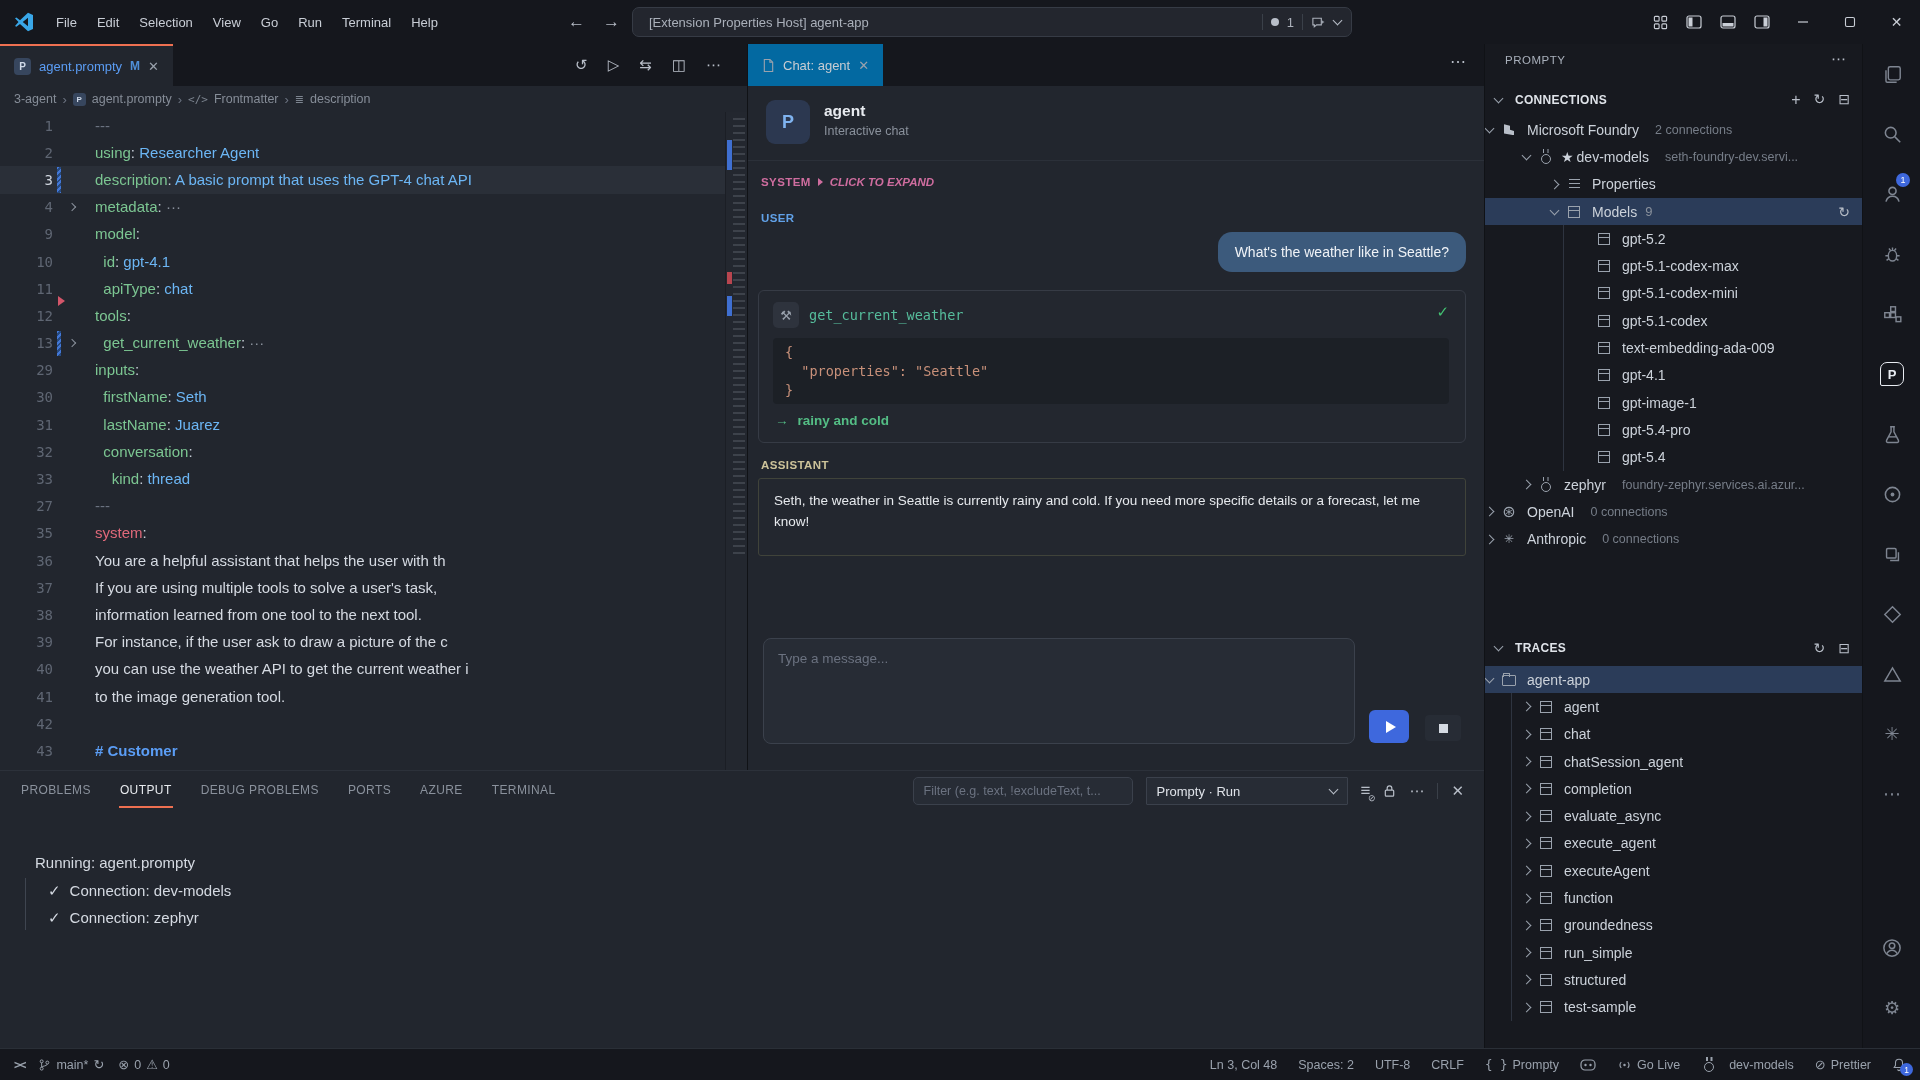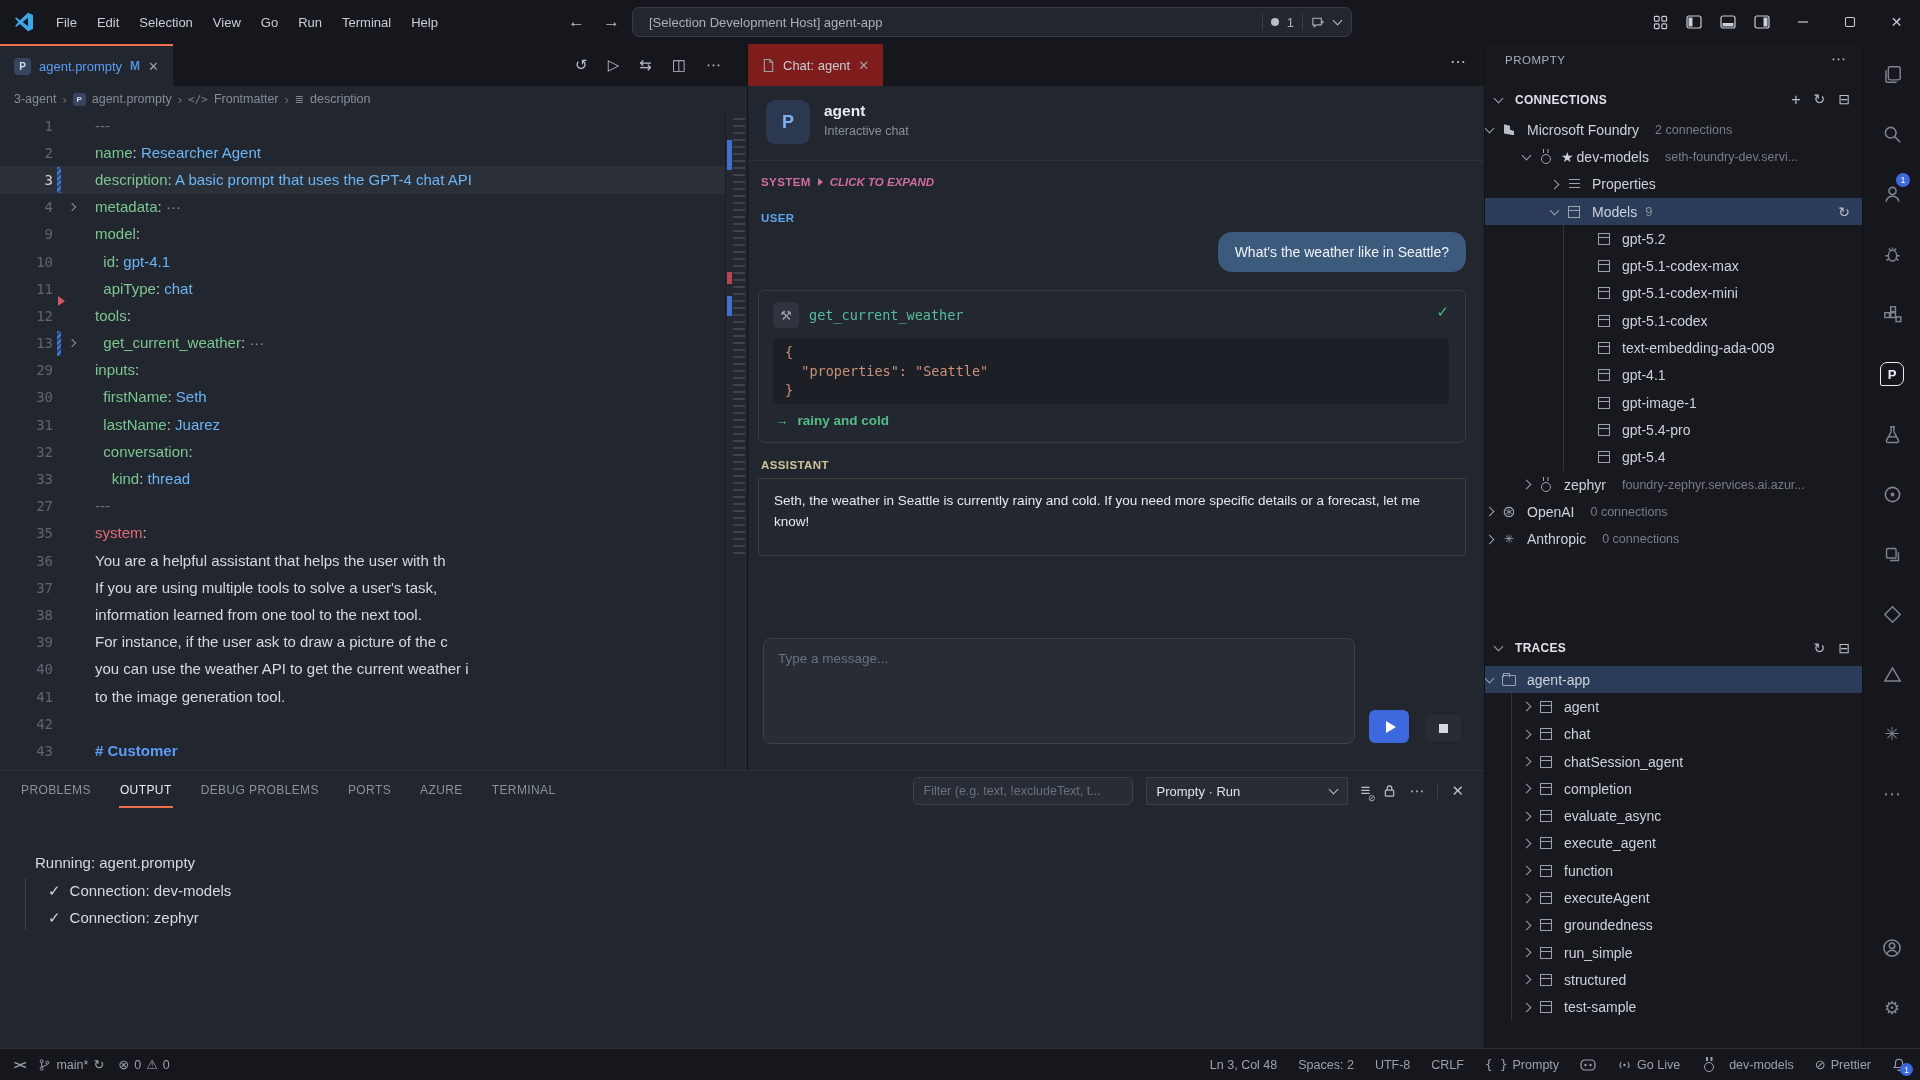--- a/index.html
+++ b/index.html
@@ -53,21 +53,21 @@
   #minimap{position:absolute;left:725px;top:112px;width:22px;height:658px;background:#23272f;border-left:1px solid #1b1e25}
   #minimap .shade{position:absolute;left:7px;top:6px;width:12px;height:440px;opacity:.22;background:repeating-linear-gradient(#9aa2ad 0 2px,transparent 2px 7px)}
   .mm{position:absolute;left:1px;width:5px}
   .mm.b1{top:28px;height:30px;background:#3f6fd1}
   .mm.r1{top:160px;height:12px;background:#b8454f}
   .mm.b2{top:184px;height:20px;background:#3f6fd1}
 
   
   #chatcol{position:absolute;left:747px;top:44px;width:737px;height:726px;background:#15171d;border-left:1px solid #101216}
   #tabstrip2{position:absolute;left:0;top:0;width:100%;height:42px}
-  #tab2{position:absolute;left:0;top:0;height:42px;background:#7f1d1d;display:flex;align-items:center;gap:8px;padding:0 14px;color:#c8ccd2}
+  #tab2{position:absolute;left:0;top:0;height:42px;background:#0369a1;display:flex;align-items:center;gap:8px;padding:0 14px;color:#c8ccd2}
   #chat-more{position:absolute;right:18px;top:8px;color:#b8bec8;font-size:16px}
   #chatbody{position:absolute;left:0;top:42px;width:100%;height:684px;background:#22262e}
   #chat-avatar{position:absolute;left:18px;top:14px;width:44px;height:44px;border-radius:9px;background:#2c3850;color:#7fb3f0;font-weight:bold;font-size:18px;display:grid;place-items:center}
   #chat-title{position:absolute;left:76px;top:16px;font-size:15.5px;font-weight:bold;color:#e8ebf0}
   #chat-sub{position:absolute;left:76px;top:38px;font-size:12.5px;color:#8a919c}
   #chat-div{position:absolute;left:0;top:74px;width:100%;border-top:1px solid #2b3039}
   .role-label{font-size:11.5px;font-weight:bold;letter-spacing:.4px}
   #sys-row{position:absolute;left:13px;top:90px;display:flex;align-items:center;gap:7px;color:#cf6d9f}
   #sys-row .hint{font-style:italic;font-size:11.5px;font-weight:bold}
   .tri-r{width:0;height:0;border-top:4px solid transparent;border-bottom:4px solid transparent;border-left:5px solid #cf6d9f}
@@ -178,21 +178,21 @@
     <svg width="20" height="20" viewBox="0 0 16 16">
         <path fill="#39a7e8" d="M11.2 .6 4.8 6.5 1.9 4.3 .8 4.9 3.6 8 .8 11.1l1.1.6 2.9-2.2 6.4 5.9 4-1.8V2.4zM11.2 4.6v6.8L7 8z"></path>
       </svg>
   </span>
   <div id="menubar"><span class="menu-item">File</span><span class="menu-item">Edit</span><span class="menu-item">Selection</span><span class="menu-item">View</span><span class="menu-item">Go</span><span class="menu-item">Run</span><span class="menu-item">Terminal</span><span class="menu-item">Help</span></div>
   <div id="nav-arrows">
     <span>←</span>
     <span>→</span>
   </div>
   <div id="command-center">
-    <span>[Selection Development Host] agent-app</span>
+    <span>[Extension Properties Host] agent-app</span>
     <span class="grow"></span>
     <span id="cc-right">
       <span class="cc-sep"></span>
       <span class="dot"></span>
       <span>1</span>
       <span class="cc-sep"></span>
       <span>
         <svg width="15" height="15" viewBox="0 0 16 16" fill="none" stroke="#aab0ba" stroke-width="1.2">
             <path d="M2 3.5h9v7H6l-2.5 2v-2H2z"></path>
             <path d="M12.5 5.5l.6 1.4 1.4.6-1.4.6-.6 1.4-.6-1.4-1.4-.6 1.4-.6z" fill="#aab0ba" stroke="none"></path>
@@ -273,21 +273,21 @@
 </div>
 <div id="code">
     <div class="cl">
     <span class="ln">1</span>
 
     <span class="ct"><span class="ck"></span><span class="cp"></span><span class="cv dim">---</span></span>
   </div>
     <div class="cl">
     <span class="ln">2</span>
 
-    <span class="ct"><span class="ck">name</span><span class="cp">: </span><span class="cv str">Researcher Agent</span></span>
+    <span class="ct"><span class="ck">using</span><span class="cp">: </span><span class="cv str">Researcher Agent</span></span>
   </div>
     <div class="cl active mod">
     <span class="ln">3</span>
     <span class="gmod"></span>
 
     <span class="ct"><span class="ck">description</span><span class="cp">: </span><span class="cv str">A basic prompt that uses the GPT-4 chat API</span></span>
   </div>
     <div class="cl fold">
     <span class="ln">4</span>
 
@@ -729,30 +729,30 @@
       <span class="star"></span>
       <span>execute_agent</span>
       <span class="cnt"></span>
       <span class="desc"></span>
       <span class="trail"></span>
     </div>
       <div class="trow lvl2 guide2">
       <span class="chev r"></span>
       <span class="tico ic-cube"></span>
       <span class="star"></span>
+      <span>executeAgent</span>
+      <span class="cnt"></span>
+      <span class="desc"></span>
+      <span class="trail"></span>
+    </div>
+      <div class="trow lvl2 guide2">
+      <span class="chev r"></span>
+      <span class="tico ic-cube"></span>
+      <span class="star"></span>
       <span>function</span>
-      <span class="cnt"></span>
-      <span class="desc"></span>
-      <span class="trail"></span>
-    </div>
-      <div class="trow lvl2 guide2">
-      <span class="chev r"></span>
-      <span class="tico ic-cube"></span>
-      <span class="star"></span>
-      <span>executeAgent</span>
       <span class="cnt"></span>
       <span class="desc"></span>
       <span class="trail"></span>
     </div>
       <div class="trow lvl2 guide2">
       <span class="chev r"></span>
       <span class="tico ic-cube"></span>
       <span class="star"></span>
       <span>groundedness</span>
       <span class="cnt"></span>

